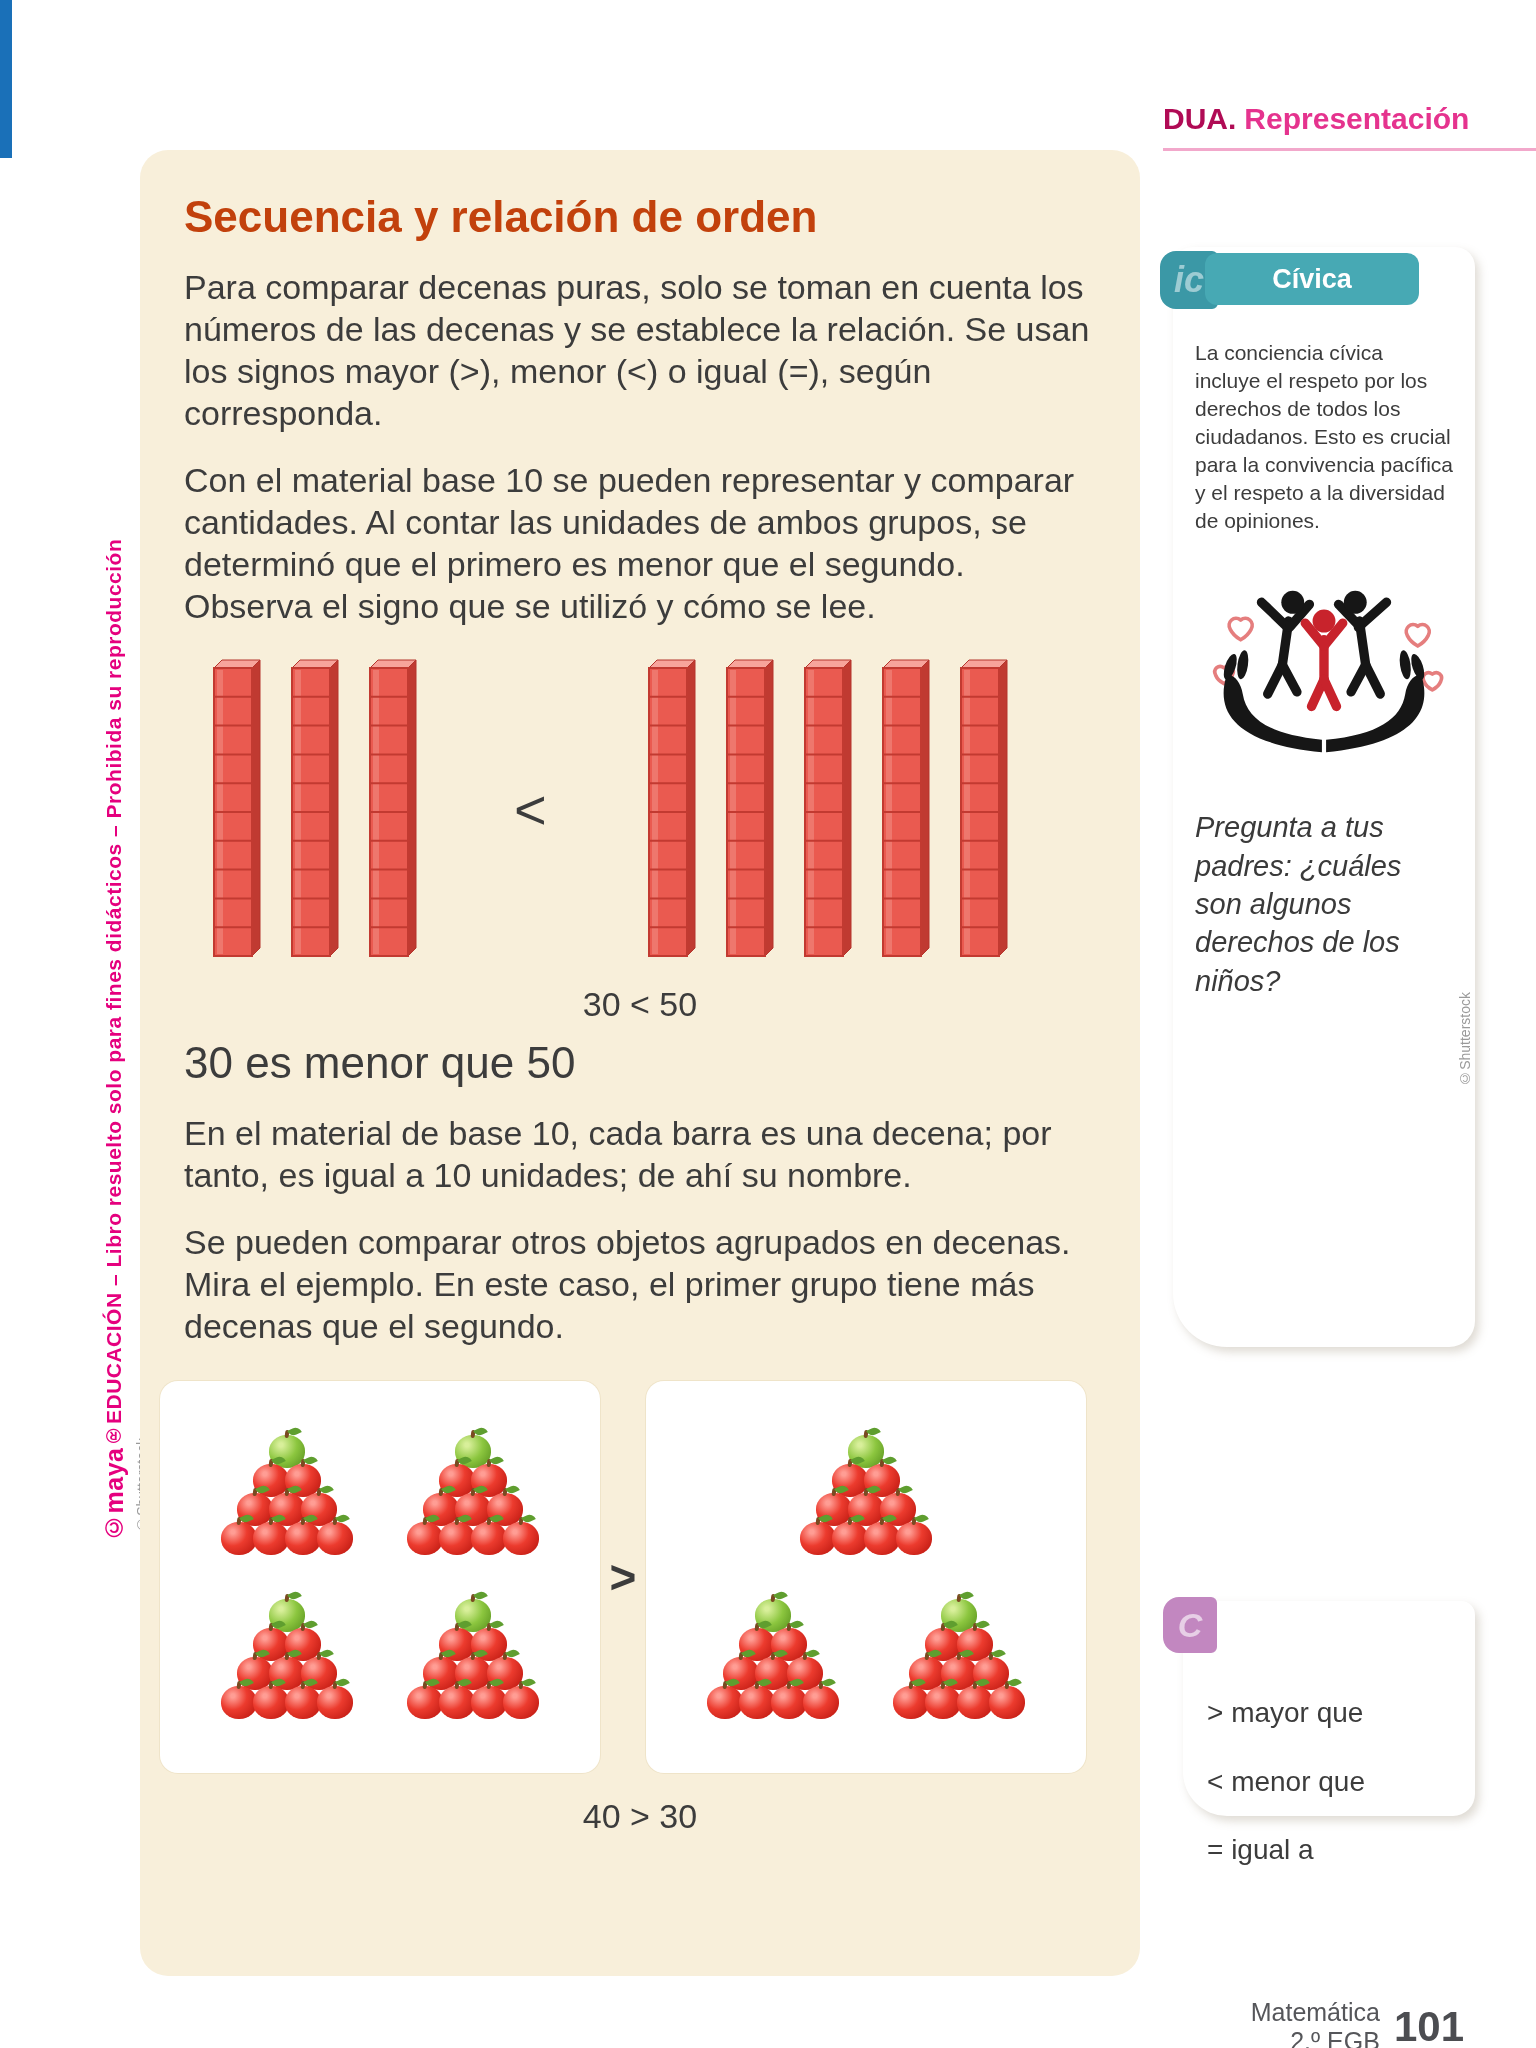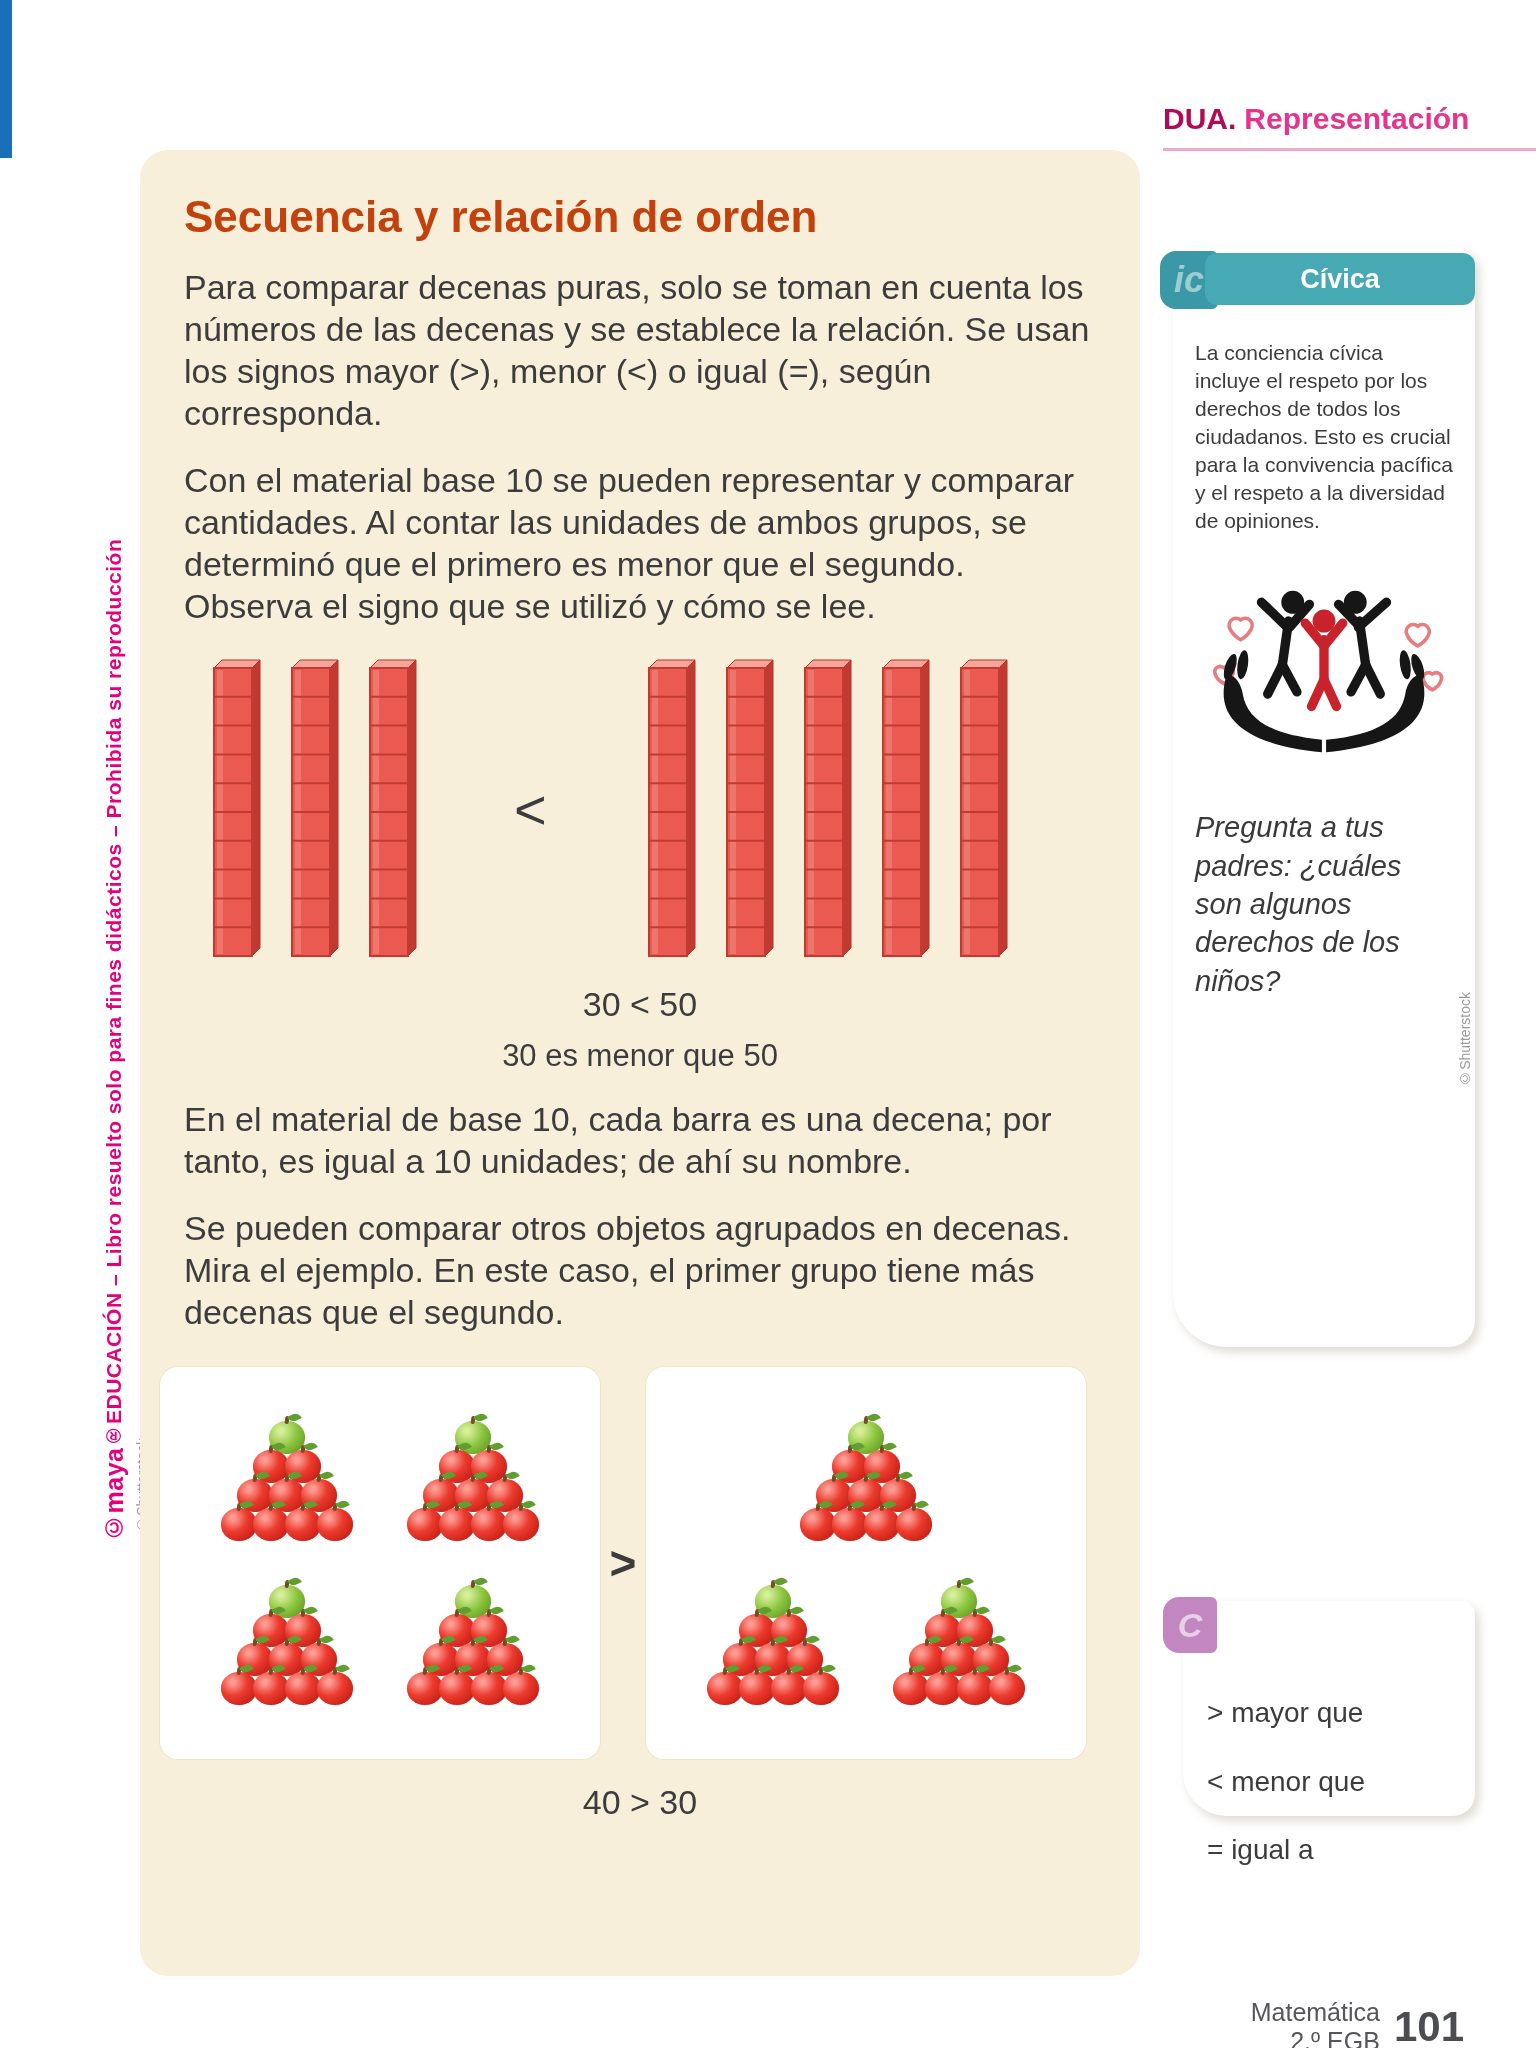--- a/index.html
+++ b/index.html
@@ -29,39 +29,39 @@
   .content-box h1 { font-size:44px; font-weight:bold; color:#c2410c; margin-bottom:8px; }
   .content-box p { margin-top:24px; font-size:34px; line-height:1.24; color:var(--text); }
 
   .bars-figure { margin-top:30px; height:304px; display:flex; align-items:center; }
   .bars-group { display:flex; gap:24px; }
   .bars-group.left { margin-left:24px; }
   .cmp-symbol { font-size:56px; color:#3c3c3c; margin:0 96px; }
   .bar { width:54px; height:302px; }
 
   .equation { margin-top:24px; text-align:center; font-size:34px; color:var(--text); }
-  .equation-reading { margin-top:14px; text-align:center; font-size:31px; color:var(--text); }
+  .equation-reading { margin-top:14px; text-align:left; font-size:44px; color:var(--text); }
 
   .apples-figure { margin-top:34px; margin-left:-24px; display:flex; align-items:center; }
   .apple-box { width:440px; height:392px; background:#ffffff; border-radius:18px; display:flex; flex-direction:column; justify-content:space-evenly; padding:10px 4px; box-shadow:0 0 0 1px #efe4c9; }
   .apples-symbol { margin:0; width:46px; text-align:center; font-size:46px; font-weight:bold; color:#3c3c3c; }
   .pyr-group { display:flex; justify-content:space-evenly; }
   .pyr { display:flex; flex-direction:column; align-items:center; }
   .pyr-row { display:flex; margin-top:-4px; }
   .pyr-row:first-child { margin-top:0; }
   .apple { width:36px; height:33px; margin:0 -2px; position:relative; flex:0 0 auto;
            background:radial-gradient(circle at 33% 30%, #ff9d94 6%, #ec3b2e 42%, #c01a12 88%); border-radius:48%; }
   .apple::before { content:""; position:absolute; top:-5px; left:16px; width:4px; height:8px; background:#7a4a21; border-radius:2px; transform:rotate(8deg); }
   .apple::after { content:""; position:absolute; top:-7px; left:19px; width:13px; height:7px; background:#5f9e2f; border-radius:0 10px 0 10px; transform:rotate(-25deg); }
   .apple.green { background:radial-gradient(circle at 33% 30%, #d8ef9a 6%, #8cc63f 48%, #5f9922 88%); }
 
   
   .civica-card { position:absolute; left:1173px; top:247px; width:302px; height:1100px; background:#fff; border-radius:20px 20px 26px 54px; box-shadow:4px 5px 10px rgba(140,125,100,.28); padding:92px 22px 30px; z-index:1; }
   .civica-tab { position:absolute; left:1160px; top:251px; width:58px; height:58px; background:var(--teal-dark); border-radius:16px 6px 6px 16px; z-index:2; color:rgba(255,255,255,.5); display:flex; align-items:center; justify-content:center; font-weight:bold; font-style:italic; font-size:36px; }
-  .civica-badge { position:absolute; left:1205px; top:253px; width:270px; height:52px; background:var(--teal); border-radius:12px; z-index:3; color:#fff; font-weight:bold; font-size:27px; display:flex; align-items:center; justify-content:center; }
+  .civica-badge { position:absolute; left:1205px; top:253px; width:214px; height:52px; background:var(--teal); border-radius:12px; z-index:3; color:#fff; font-weight:bold; font-size:27px; display:flex; align-items:center; justify-content:center; }
   .civica-body { font-size:21px; line-height:1.33; color:var(--text); }
   .civic-illustration { margin:16px auto 0; width:250px; }
   .civ-credit { position:absolute; right:2px; top:745px; writing-mode:vertical-rl; transform:rotate(180deg); font-size:14px; color:#9a9a9a; }
   .civica-question { margin-top:14px; font-style:italic; font-size:29px; line-height:1.32; color:#3a3a3a; }
 
   
   .com-card { position:absolute; left:1183px; top:1601px; width:292px; height:215px; background:#fff; border-radius:14px 14px 22px 44px; box-shadow:4px 5px 10px rgba(140,125,100,.28); padding:64px 24px 0; z-index:1; }
   .com-item { font-size:28px; line-height:1.45; color:var(--text);margin-top:28px; }
   .com-tab { position:absolute; left:1163px; top:1597px; width:54px; height:56px; background:var(--purple-light); border-radius:16px 6px 6px 16px; z-index:2; color:rgba(255,255,255,.6); font-weight:bold; font-style:italic; font-size:34px; display:flex; align-items:center; justify-content:center; }
   .com-badge { position:absolute; left:1205px; top:1594px; width:270px; height:54px; background:var(--purple); border-radius:12px; z-index:3; color:#fff; font-weight:bold; font-size:27px; display:flex; align-items:center; justify-content:center; }

